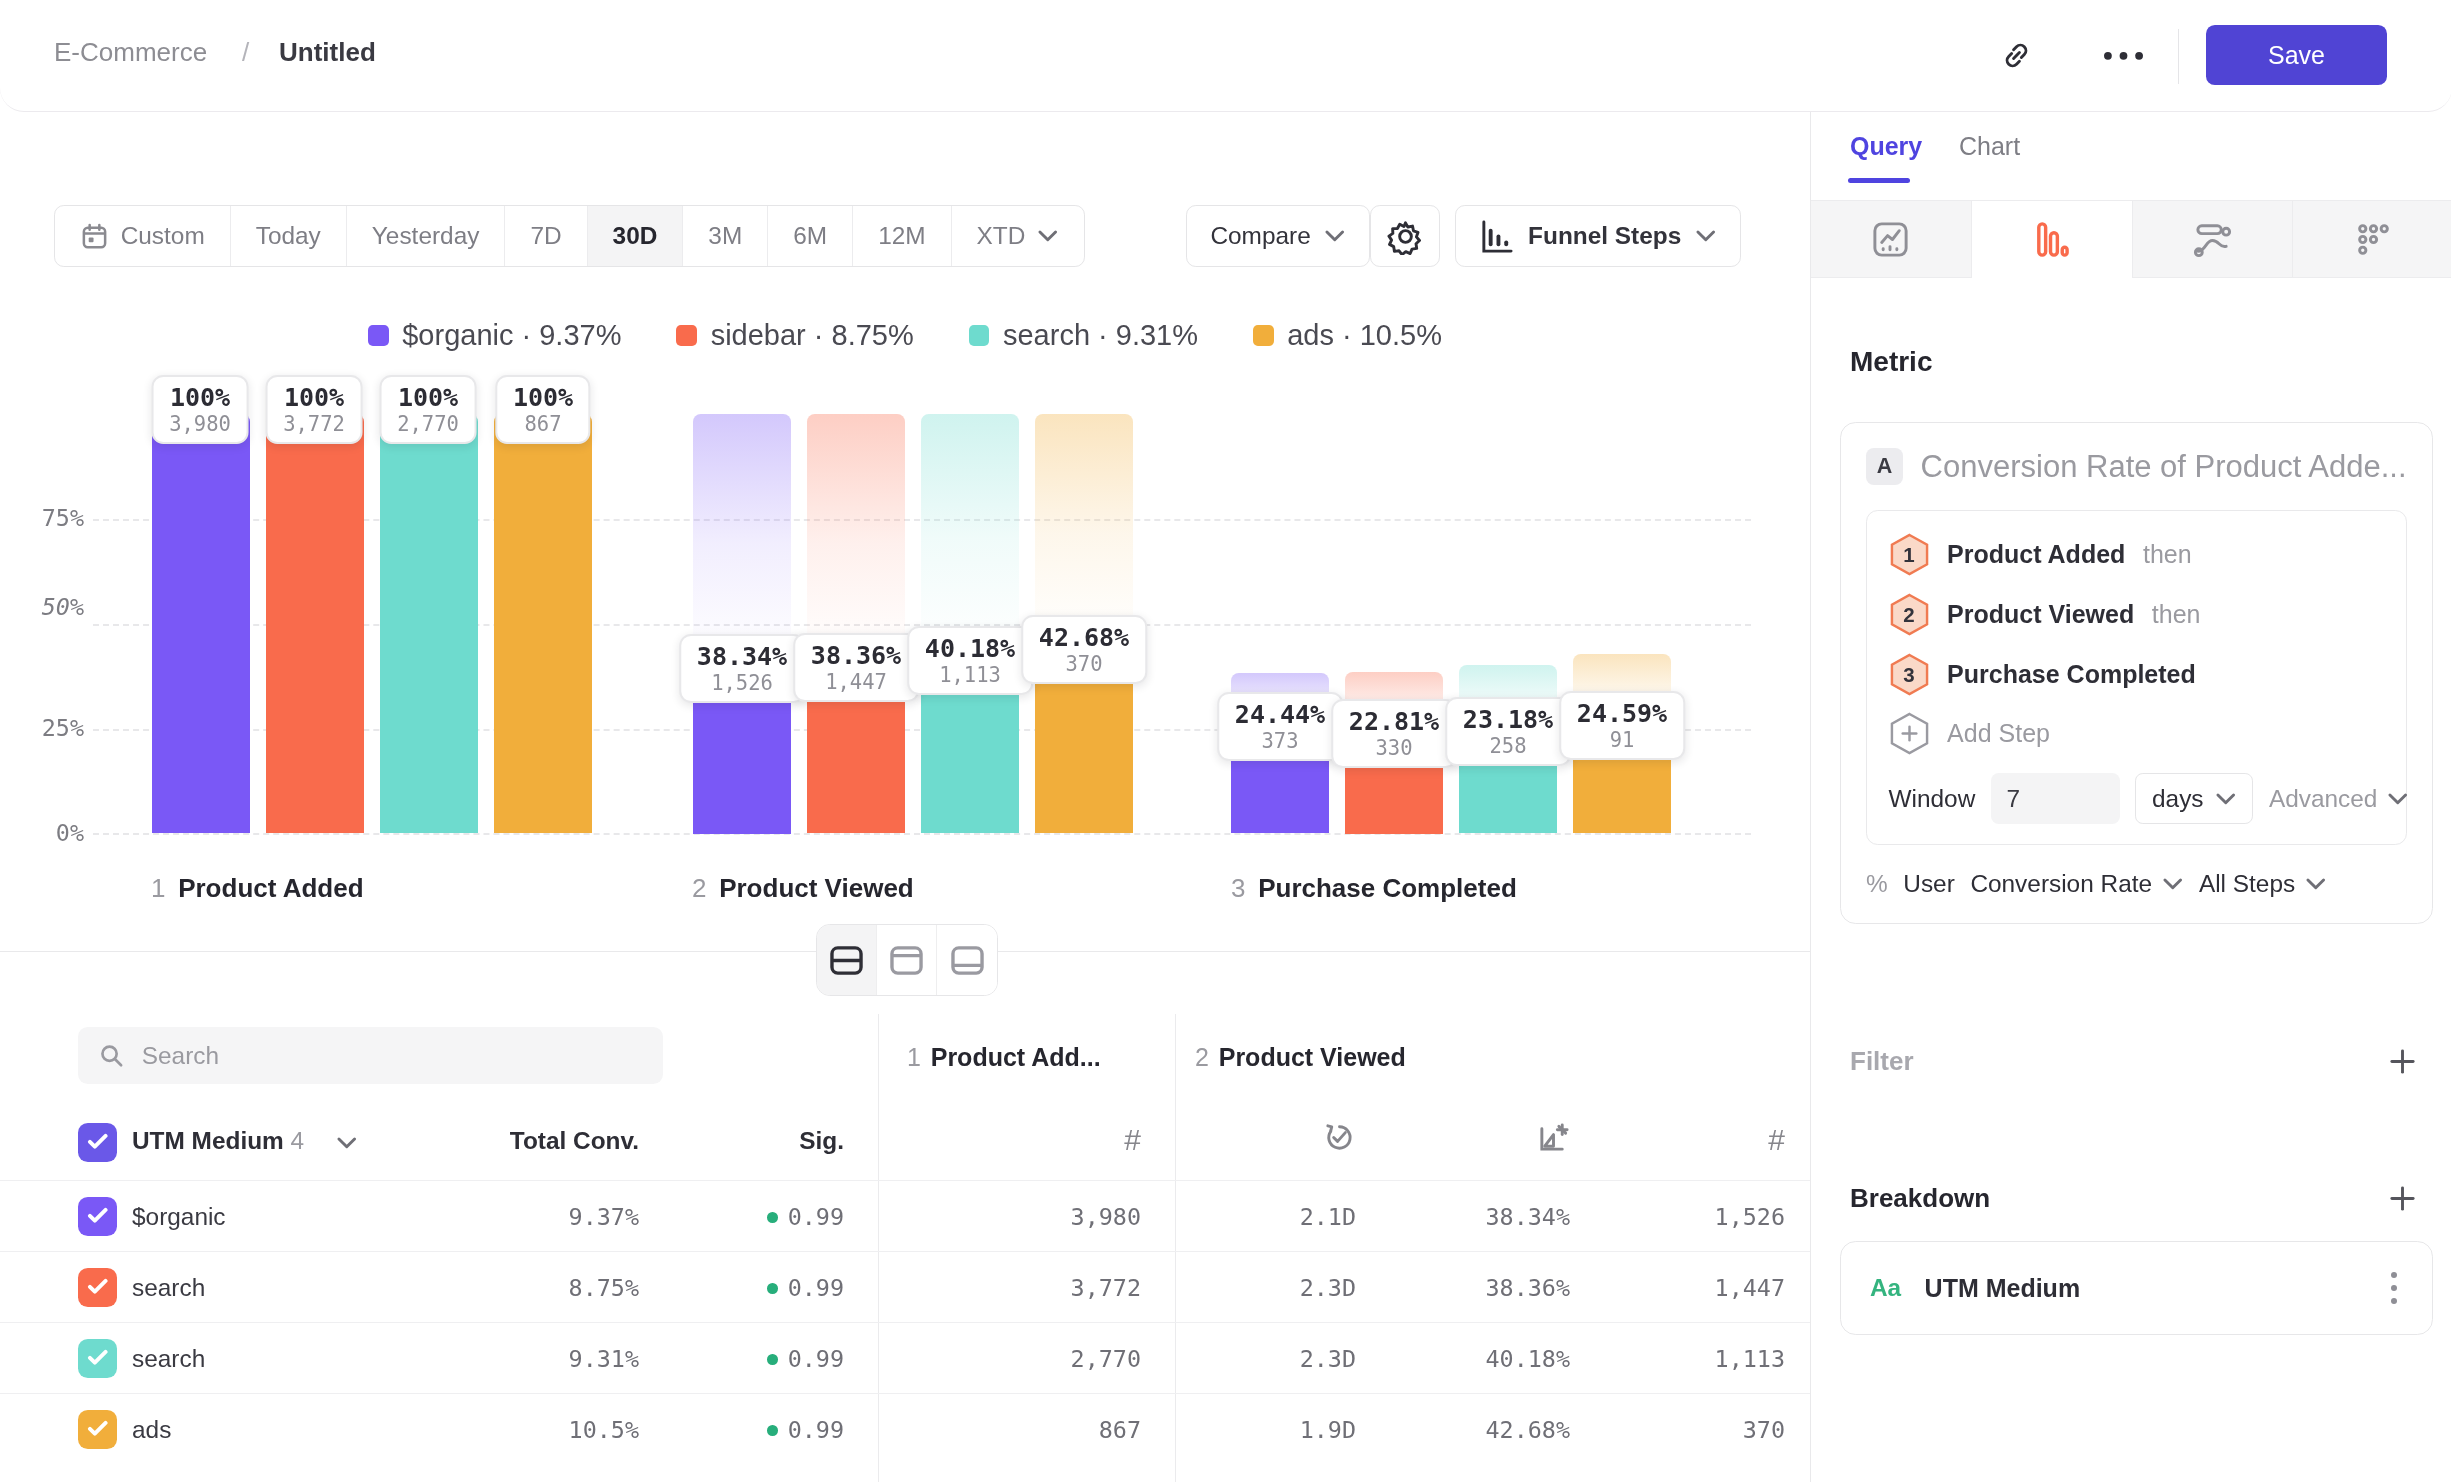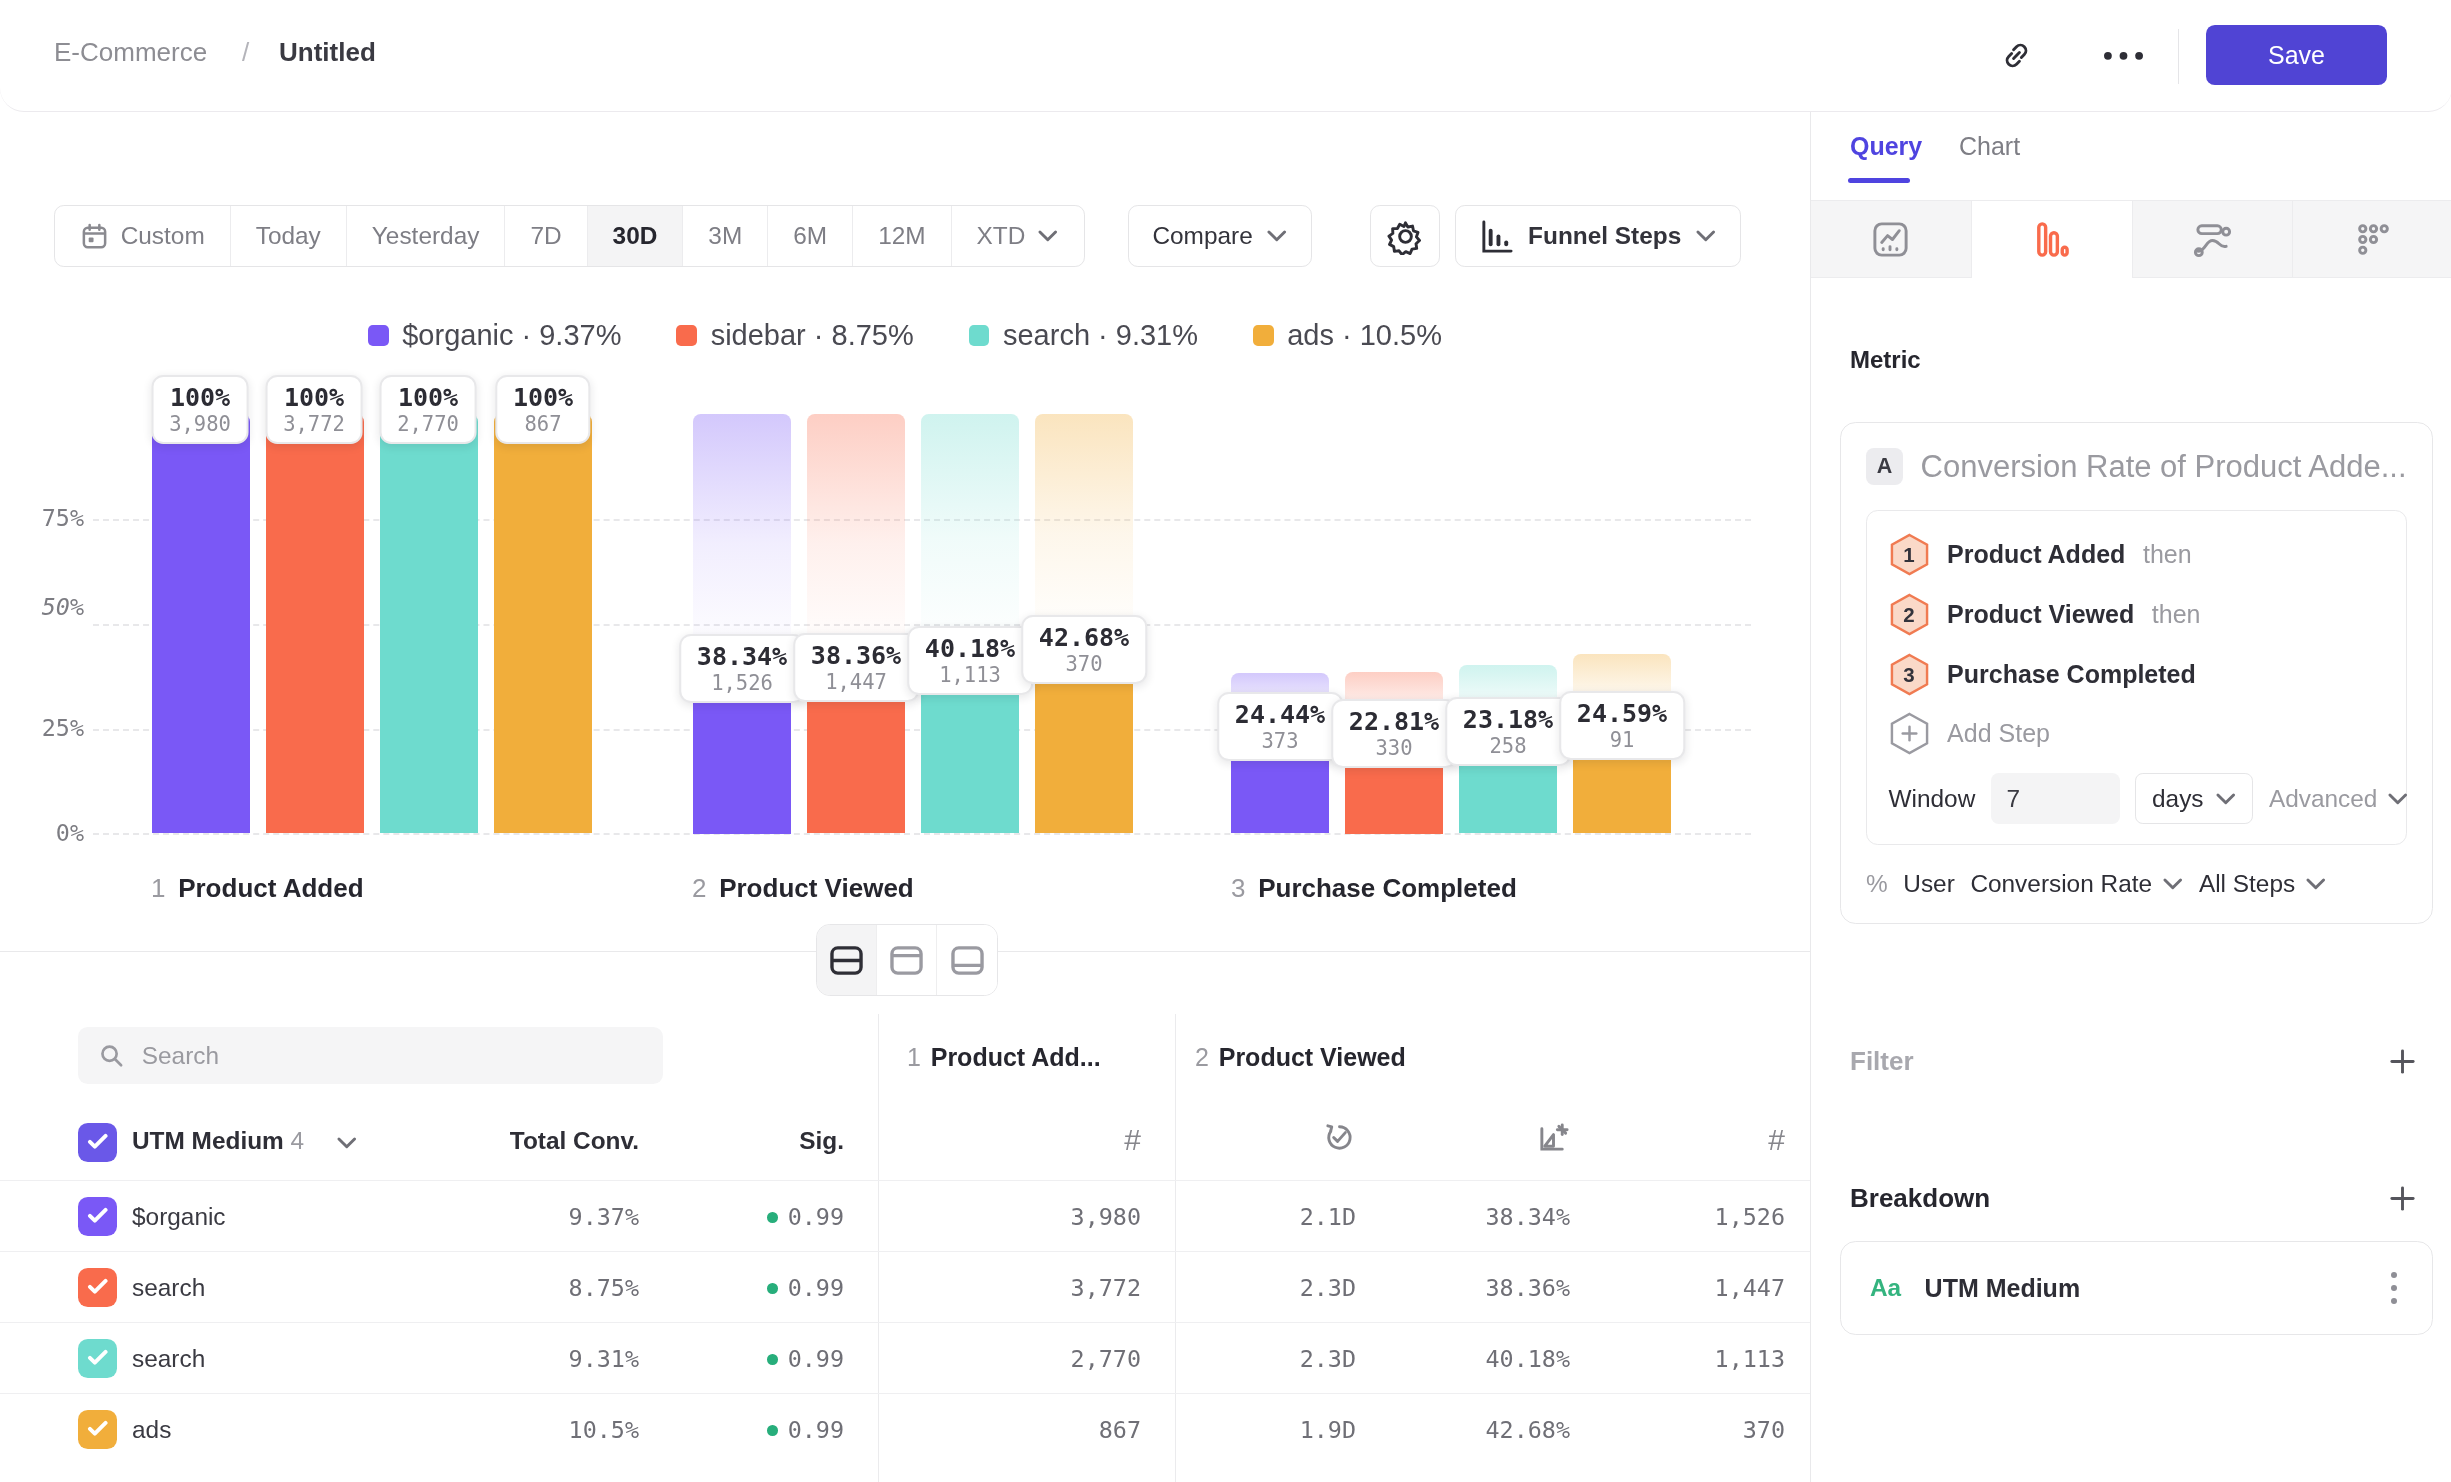--- a/index.html
+++ b/index.html
@@ -21,21 +21,21 @@
 
   
   #main { position:absolute; left:0; top:112px; width:1810px; height:1370px; background:#fff; }
 
   
   #range-group { position:absolute; left:54px; top:93px; height:62px; display:flex; border:1px solid #e5e5e7; border-radius:9.8px; overflow:hidden; background:#fff; }
   .range-item { display:flex; align-items:center; gap:11.7px; padding:0 25px; font-size:24.4px; color:#7e7e85; border-right:1px solid #ececee; cursor:pointer; white-space:nowrap; }
   .range-item:last-child { border-right:none; }
   .range-item.sel { background:#f4f4f5; color:#26262e; font-weight:bold; }
   .tool-btn { position:absolute; top:93px; height:62px; display:flex; align-items:center; gap:13.7px; border:1px solid #e5e5e7; border-radius:9.8px; background:#fff; padding:0 23.4px; font-size:24.4px; color:#33333b; cursor:pointer; }
-  #compare-btn { left:1128px;text-align:right; }
+  #compare-btn { left:1186px;text-align:right; }
   #settings-btn { left:1370px; width:70px; justify-content:center; padding:0; }
   #charttype-btn { left:1455px; font-weight:bold; }
 
   .chev { width:21.5px; height:13.7px; }
   .chev polyline { fill:none; stroke:#6f6f76; stroke-width:3; stroke-linecap:round; stroke-linejoin:round; }
 
   
   #legend { position:absolute; left:0; top:207px; width:1810px; display:flex; justify-content:center; gap:55px; }
   .legend-item { display:flex; align-items:center; gap:13.7px; cursor:pointer; }
   .legend-swatch { width:20.5px; height:20.5px; border-radius:4.9px; }
@@ -96,21 +96,21 @@
   .sb-tab { position:absolute; top:19.5px; font-size:25px; cursor:pointer; }
   #tab-query { left:39px; color:#4f44e0; font-weight:bold; }
   #tab-chart { left:148px; color:#7e7e85; }
   #tab-underline { position:absolute; left:37px; top:66px; width:62px; height:4.9px; border-radius:2.9px; background:#4f44e0; }
   #icon-tabs { position:absolute; left:0; top:88px; width:642px; height:78px; display:flex; border-top:1px solid #ececee; }
   .itab { flex:1; display:flex; align-items:center; justify-content:center; background:#f5f5f6; border-right:1px solid #ececee; border-bottom:1px solid #ececee; cursor:pointer; }
   .itab:last-child { border-right:none; }
   .itab.sel { background:#fff; border-bottom:none; }
   .itab svg { width:41px; height:41px; }
 
-  #metric-label { position:absolute; left:39px; top:234px; font-size:24px; font-weight:bold; color:#26262e; }
+  #metric-label { position:absolute; left:39px; top:234px; font-size:28px; font-weight:bold; color:#26262e; }
   #metric-card { position:absolute; left:29px; top:310px; width:593px; border:1px solid #e7e7e9; border-radius:15.6px; padding:25px; background:#fff; }
   #metric-title-row { display:flex; align-items:center; gap:17.6px; cursor:pointer; }
   #metric-badge { width:37px; height:37px; background:#ececef; border-radius:7.8px; display:flex; align-items:center; justify-content:center; font-size:21.5px; font-weight:bold; color:#3a3a42; }
   #metric-title { font-size:31px; color:#9a9aa0; white-space:nowrap; }
   #steps-card { margin-top:25px; border:1px solid #e9e9eb; border-radius:11.7px; padding:13.7px 21.5px 17.6px; }
   .fstep { display:flex; align-items:center; gap:17.6px; height:60px; cursor:pointer; }
   .hex { position:relative; width:41px; height:43px; flex:none; }
   .hex svg { width:41px; height:43px; display:block; }
   .hex .hnum { position:absolute; left:0; top:0; width:41px; height:43px; display:flex; align-items:center; justify-content:center; font-size:20.5px; font-weight:bold; color:#33333b; }
   .fstep .flabel { font-size:25px; font-weight:bold; color:#2e2e36; white-space:nowrap; }

